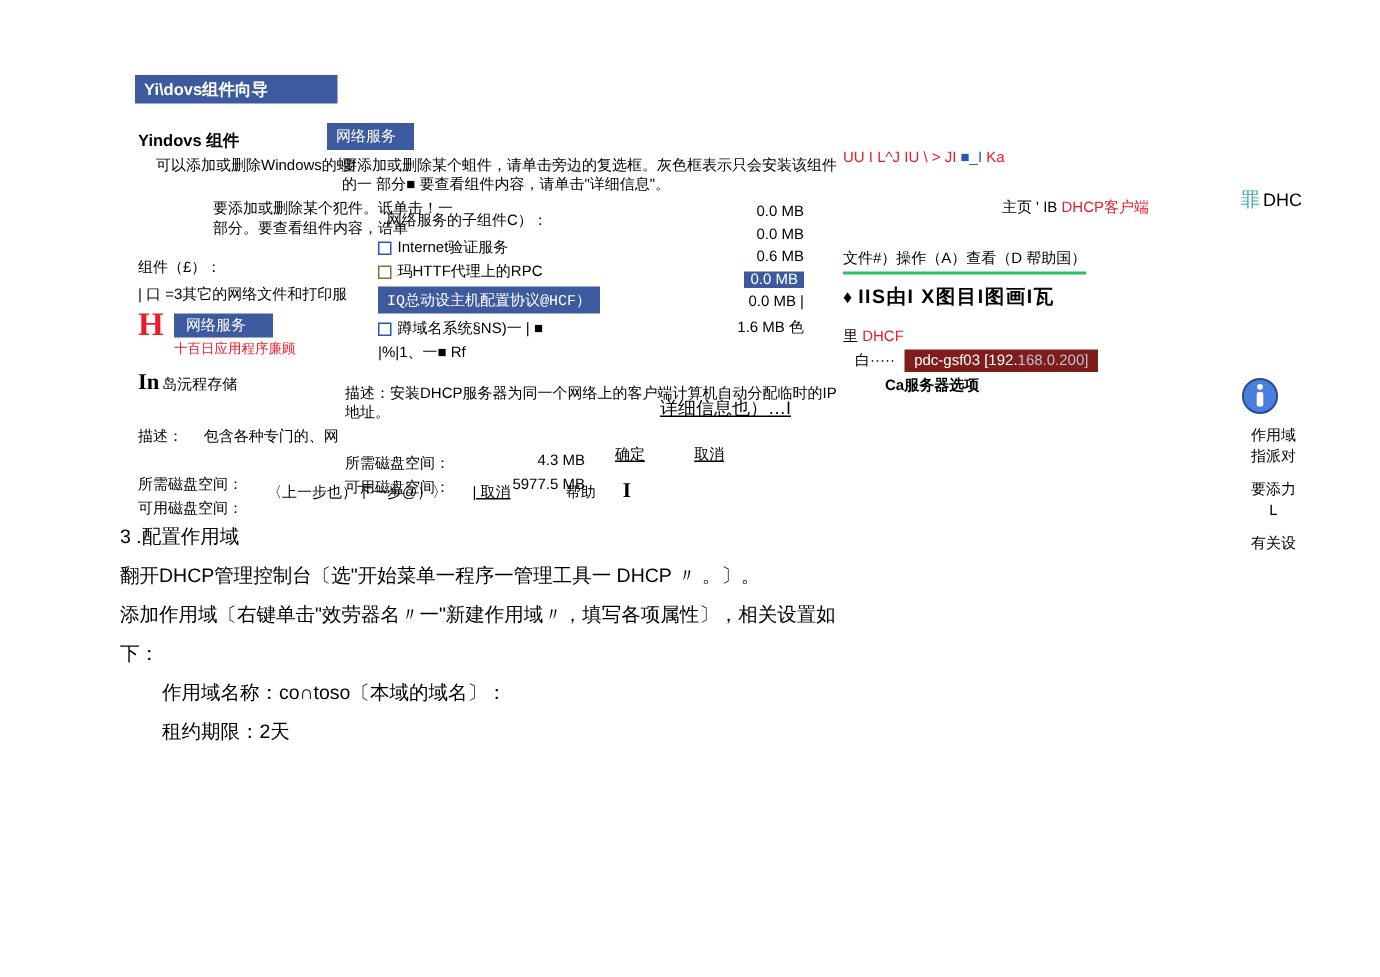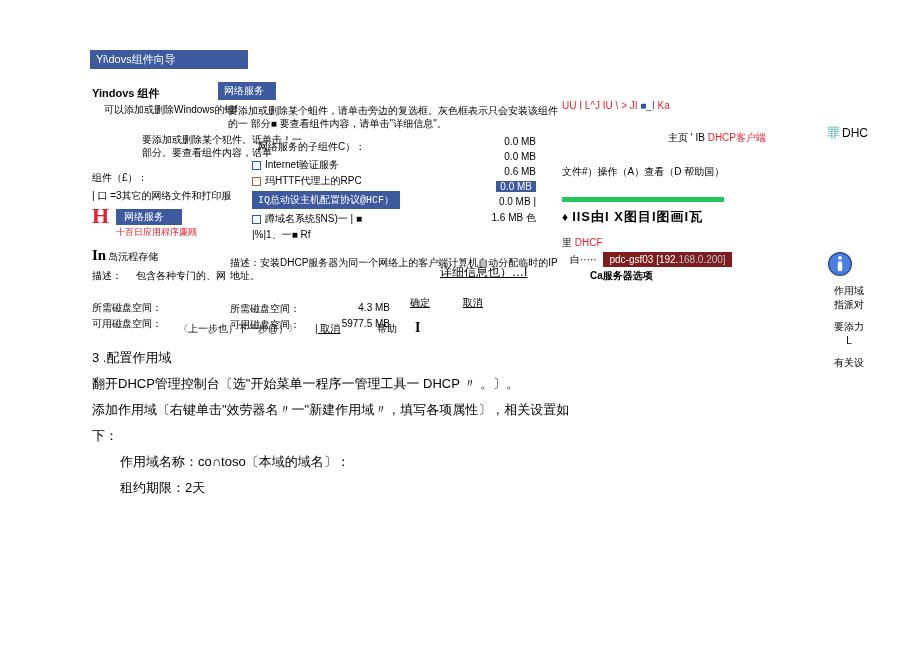--- a/index.html
+++ b/index.html
@@ -1,33 +1,33 @@
 <!DOCTYPE html>
 <html><head>
 <meta charset="utf-8">
 <style>
   * { box-sizing: border-box; margin: 0; padding: 0; }
   body { font-family: "Microsoft YaHei", Arial, sans-serif; font-size: 11px; color: #000; background: #fff; width: 920px; }
   .page { position: relative; width: 920px; height: 651px; padding: 50px 60px 0 90px; }
 
   
-  .wiz-title { background: #3d5a9e; color: #fff; font-size: 11px; font-weight: normal; padding: 2px 6px; width: 158px; }
+  .wiz-title { background: #3d5a9e; color: #fff; font-size: 11px; font-weight: bold; padding: 2px 6px; width: 135px; }
   .left { position: absolute; left: 92px; top: 70px; width: 218px; }
   .left-h { font-weight: bold; font-size: 11px; margin-top: 16px; }
   .left-sub { font-size: 10px; margin: 2px 0 0 12px; }
   .left-p1 { font-size: 10px; margin: 16px 0 0 50px; line-height: 1.3; }
   .comp-label { font-size: 10px; margin: 12px 0 0 0; }
   .row-other { margin-top: 4px; font-size: 10px; }
   .hp { position: relative; margin-top: 6px; }
   .hp .big-h { color: #ea1c2c; font-family: Georgia, serif; font-size: 22px; font-weight: bold; position: absolute; left: 0; top: -6px; }
   .hp .blue-bar { background: #3d5a9e; color: #fff; display: inline-block; padding: 1px 18px 1px 8px; margin-left: 24px; font-size: 10px; }
   .hp .red-sub { color: #ea1c2c; font-size: 9px; margin-left: 24px; margin-top: 1px; }
   .in-line { font-size: 10px; margin-top: 8px; }
   .in-line b { font-family: Georgia, serif; font-size: 15px; margin-right: 2px; }
-  .desc { font-size: 10px; margin-top: 5px; }
+  .desc { font-size: 10px; margin-top: 20px; }
   .disk-l { font-size: 10px; margin-top: 18px; }
 
   
   .mid { position: absolute; left: 218px; top: 82px; width: 340px; }
   .net-title { background: #3d5a9e; color: #fff; font-size: 10px; padding: 2px 6px; width: 58px; }
   .net-p { font-size: 10px; margin: 4px 0 0 10px; line-height: 1.3; }
   .sub-label { font-size: 10px; margin: 10px 0 4px 40px; }
   .opt { font-size: 10px; margin: 2px 0 0 34px; display: flex; align-items: center; }
   .opt .box { width: 9px; height: 9px; border: 1px solid #2a56b5; margin-right: 4px; display: inline-block; }
   .opt .box.brown { border-color: #8a6d3b; }
@@ -48,33 +48,33 @@
   .help-i { font-family: Georgia, serif; font-weight: bold; font-size: 14px; margin-left: 4px; }
 
   
   .right { position: absolute; left: 562px; top: 100px; width: 310px; font-size: 10px; }
   .r-red { color: #ea1c2c; }
   .r-blue { color: #2a56b5; }
   .r-line1 { font-size: 10px; }
   .r-home { margin-top: 20px; text-align: center; }
   .r-dhc { position: absolute; right: 4px; top: 24px; font-size: 12px; }
   .r-dhc .teal { color: #3aa6a6; font-size: 13px; margin-right: 2px; }
-  .r-menu { margin-top: 20px; padding-bottom: 18px; border-bottom: 5px solid #22c55e; display: inline-block; }
+  .r-menu { margin-top: 20px; padding-bottom: 2px; border-bottom: 2px solid #22c55e; display: inline-block; }
   .r-iis { font-size: 13px; margin-top: 6px; font-weight: bold; letter-spacing: 1px; }
   .r-iis .diamond { font-size: 12px; margin-right: 3px; }
   .r-dhcf { margin-top: 10px; }
   .r-host { background: #7f1d1d; color: #fff; padding: 2px 6px; display: inline-block; margin-left: 4px; }
   .r-host .gray { color: #b9c2d6; }
   .r-serv { font-weight: bold; margin: 2px 0 0 28px; }
   .r-info { position: absolute; right: 18px; top: 150px; }
   .r-info svg { width: 28px; height: 28px; }
   .r-scope { position: absolute; right: 8px; top: 184px; text-align: center; line-height: 1.4; }
 
   
-  .body-txt { position: absolute; left: 92px; top: 346px; font-size: 13px; line-height: 1.85; }
+  .body-txt { position: absolute; left: 80px; top: 346px; font-size: 13px; line-height: 1.85; }
   .body-txt .sec { margin-bottom: 2px; }
   .indent { margin-left: 28px; }
 </style>
 </head>
 <body>
 
 <div class="page">
 
   <div class="wiz-title">Yi\dovs组件向导</div>
 

